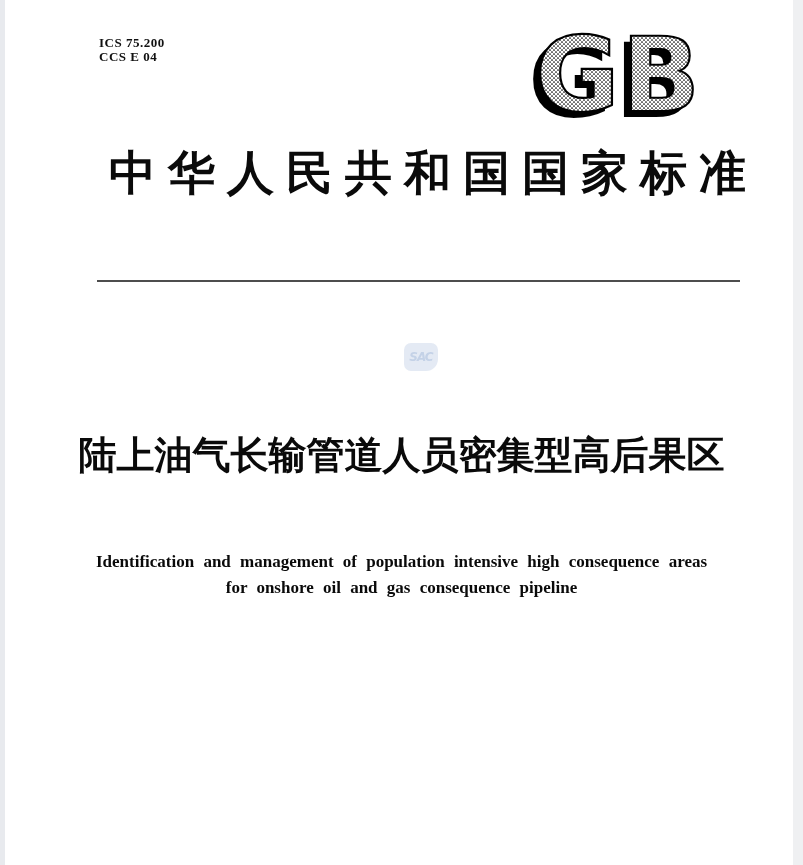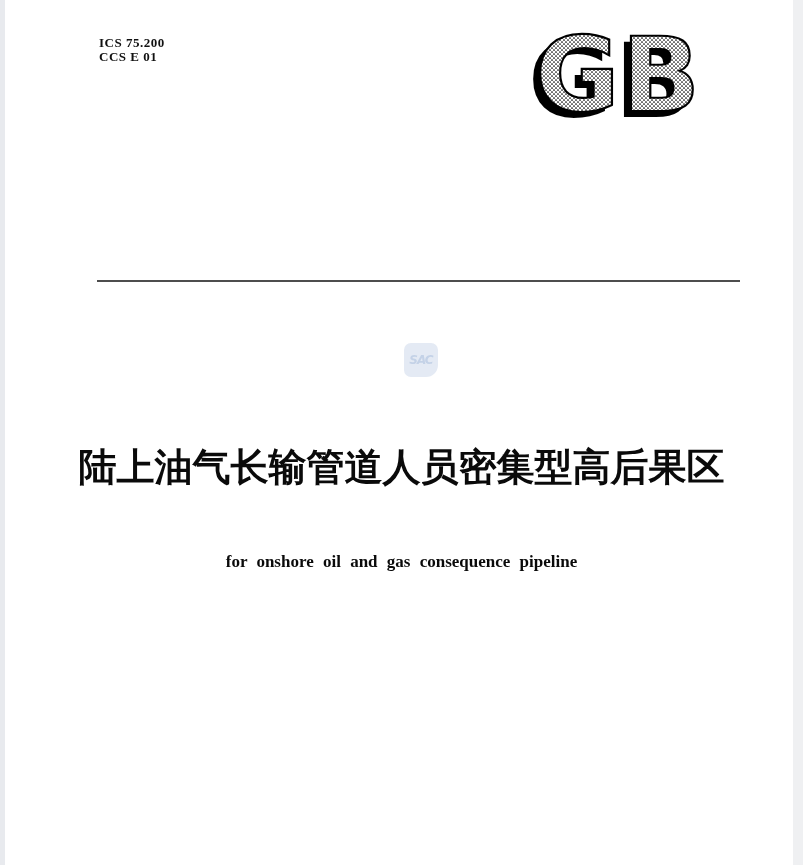--- a/index.html
+++ b/index.html
@@ -74,21 +74,21 @@
   .divider {
     position: absolute;
     left: 97px; top: 280px;
     width: 643px; height: 2px;
     background: #4d4d4d;
   }
 
   .sac-watermark {
     position: absolute;
     left: 404px; top: 343px;
-    width: 34px; height: 34px;
+    width: 34px; height: 28px;
     background: #e4eaf4;
     border-radius: 7px 7px 12px 7px;
     display: flex;
     align-items: center;
     justify-content: center;
     font-family: "DejaVu Sans", sans-serif;
     font-style: italic;
     font-weight: bold;
     font-size: 12px;
     color: #c4d2e7;
@@ -97,21 +97,21 @@
 
   .title-cn {
     position: absolute;
     left: 60px; top: 430px;
     width: 683px;
     text-align: center;
     font-family: "Liberation Sans", "DejaVu Sans", sans-serif;
     font-weight: bold;
     color: #0a0a0a;
   }
-  .title-cn .cn-line1 { font-size: 38px; line-height: 50px; letter-spacing: 0px; white-space: nowrap; margin-top: 12px; }
+  .title-cn .cn-line1 { font-size: 38px; line-height: 50px; letter-spacing: 0px; white-space: nowrap; }
   .title-cn .cn-line2 { font-size: 38px; line-height: 52px; letter-spacing: 3px; white-space: nowrap; }
 
   .title-en {
     position: absolute;
     left: 60px; top: 549px;
     width: 683px;
     text-align: center;
     font-family: "Liberation Serif", "DejaVu Serif", serif;
     font-weight: bold;
     font-size: 17px;
@@ -121,43 +121,45 @@
   .title-en .en-line { word-spacing: 5px; white-space: nowrap; }
 </style>
 </head>
 <body>
 
 <div class="page">
 
   <div class="edge-strip left"></div>
   <div class="edge-strip right"></div>
 
-  <div class="ics-block"><div>ICS 75.200</div><div>CCS E 01</div></div>
+  <div class="ics-block"><div>ICS 75.200</div><div>CCS E 04</div></div>
 
   <svg class="gb-logo" viewBox="0 0 172 92" xmlns="http://www.w3.org/2000/svg">
     <defs>
       <pattern id="halftone" width="4" height="4" patternUnits="userSpaceOnUse">
         <rect width="4" height="4" fill="#ffffff"></rect>
         <circle cx="1" cy="1" r="0.85" fill="#000000"></circle>
         <circle cx="3" cy="3" r="0.85" fill="#000000"></circle>
       </pattern>
     </defs>
     <g font-family="'DejaVu Sans', sans-serif" font-weight="bold" font-size="103" letter-spacing="2">
       <text x="-3" y="90" fill="#000000">GB</text>
       <text x="4" y="84" fill="url(#halftone)" stroke="#000000" stroke-width="2.2">GB</text>
     </g>
   </svg>
 
+  <div class="standard-name">中华人民共和国国家标准</div>
 
 
   <div class="divider"></div>
 
   <div class="sac-watermark">SAC</div>
 
   <div class="title-cn">
     <div class="cn-line1">陆上油气长输管道人员密集型高后果区</div>
   </div>
 
   <div class="title-en">
+    <div class="en-line">Identification and management of population intensive high consequence areas</div>
     <div class="en-line">for onshore oil and gas consequence pipeline</div>
   </div>
 
 </div>
 
 </body></html>

